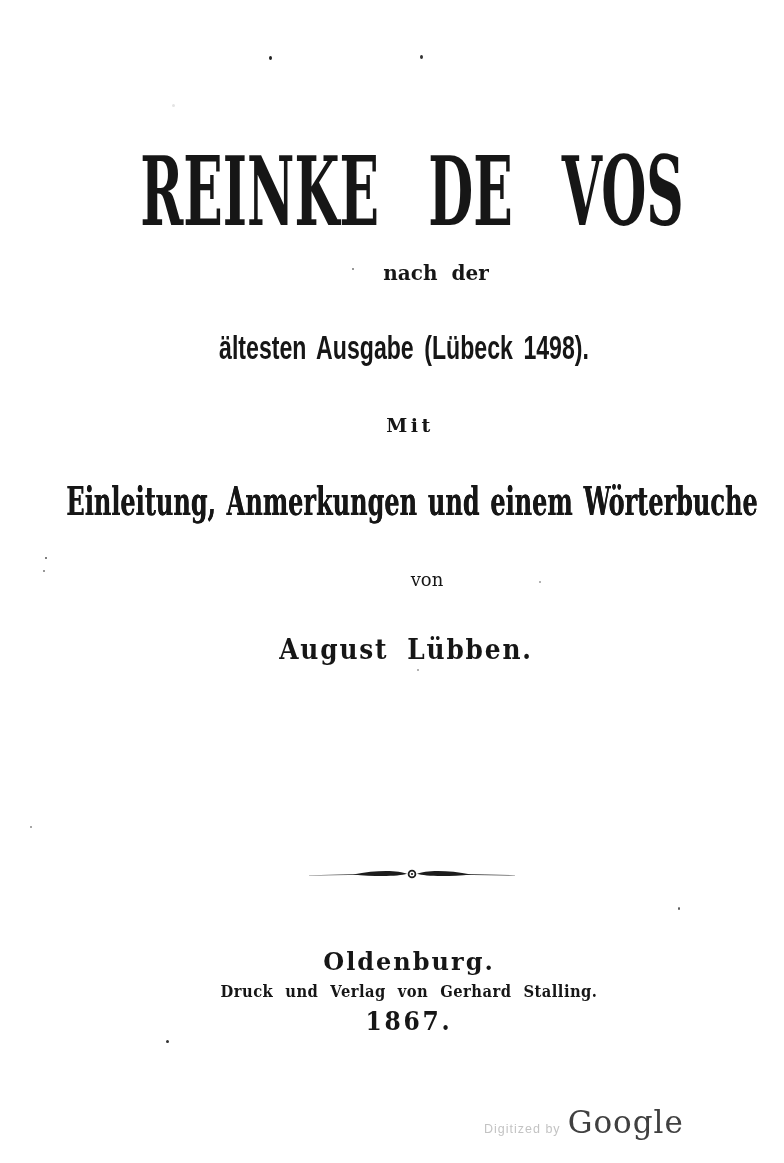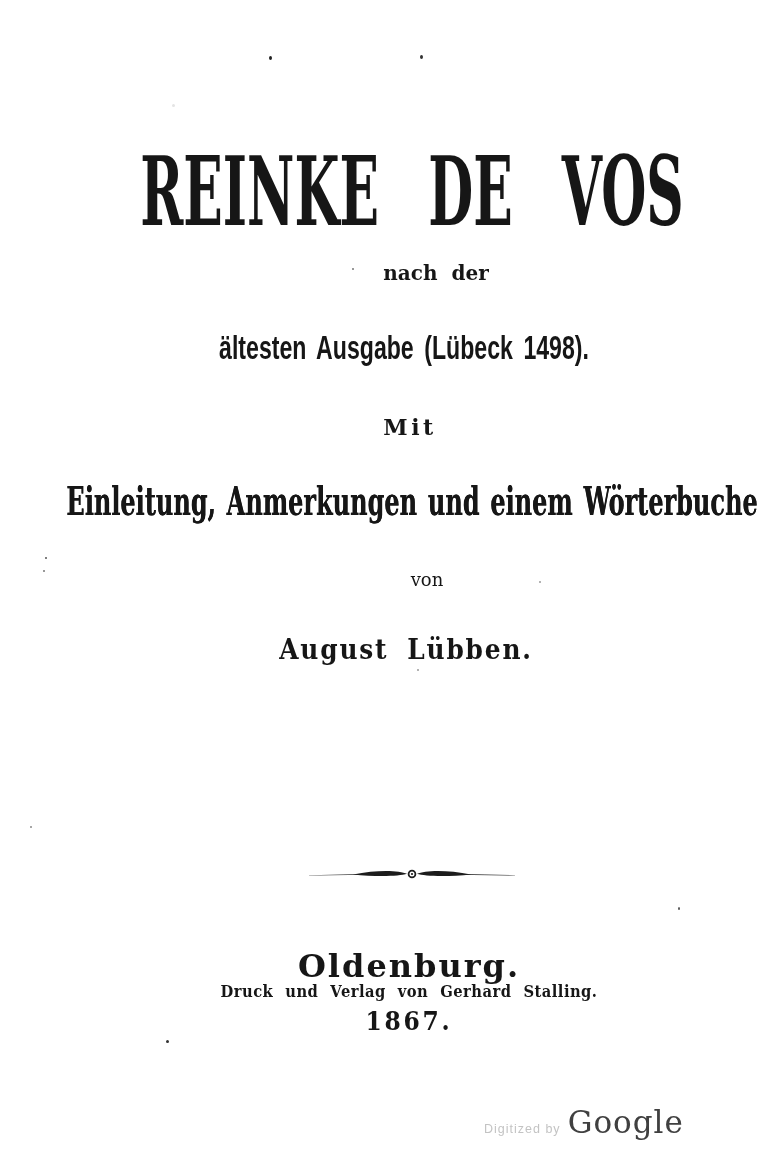--- a/index.html
+++ b/index.html
@@ -46,21 +46,21 @@
     top: 330px;
     font-family: "Liberation Sans", sans-serif;
     font-size: 34px;
     font-weight: bold;
     word-spacing: 6px;
     transform: translateX(-50%) scaleX(0.68);
   }
   .mit {
     left: 410px;
     top: 416px;
-    font-size: 22px;
+    font-size: 19px;
     font-weight: bold;
     letter-spacing: 3.5px;
     transform: translateX(-50%);
   }
   
   .contents {
     left: 412px;
     top: 481px;
     font-size: 40px;
     font-weight: bold;
@@ -86,21 +86,21 @@
   }
   .ornament {
     position: absolute;
     left: 412px;
     top: 865px;
     transform: translateX(-50%);
   }
   .city {
     left: 409px;
     top: 950px;
-    font-size: 32px;
+    font-size: 24px;
     font-weight: bold;
     letter-spacing: 2px;
     transform: translateX(-50%);
   }
   .publisher {
     left: 409px;
     top: 984px;
     font-size: 16px;
     font-weight: bold;
     letter-spacing: 0.5px;

